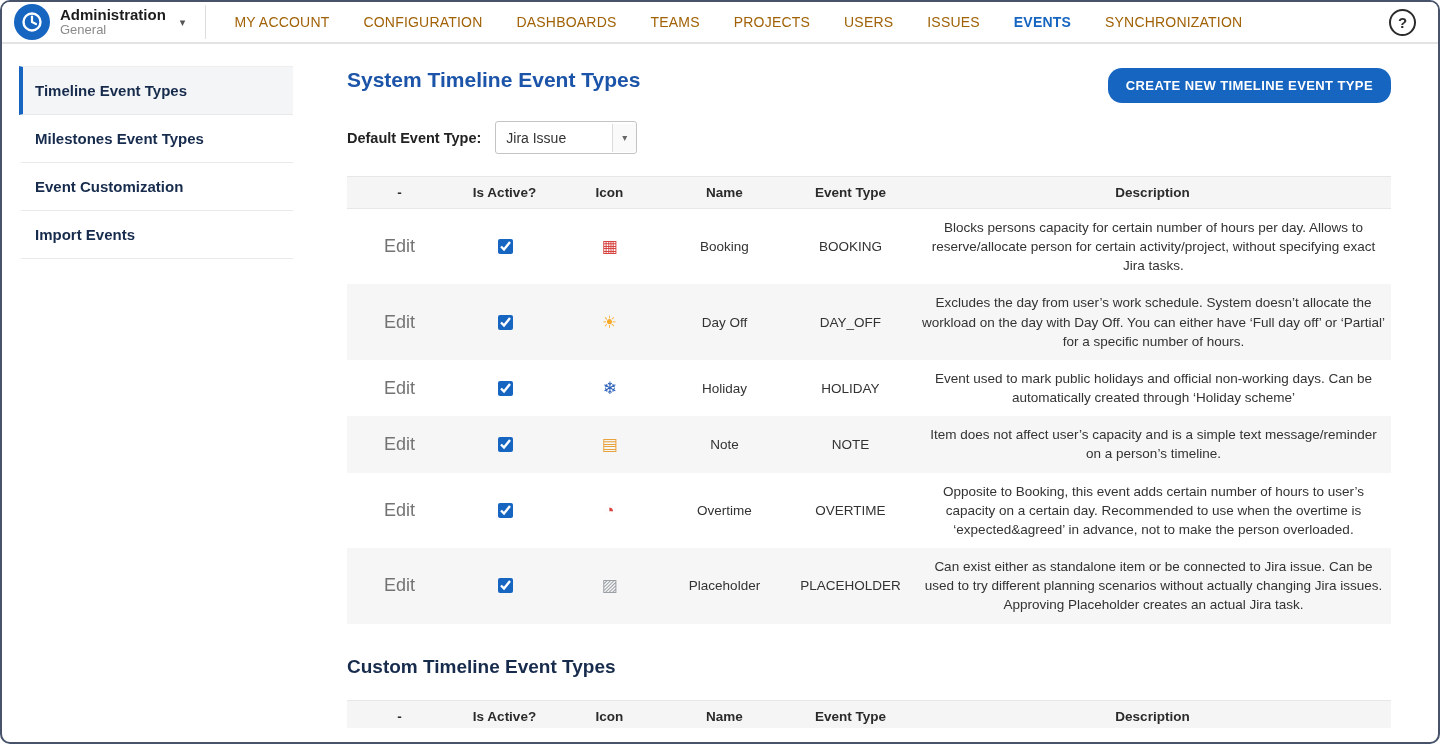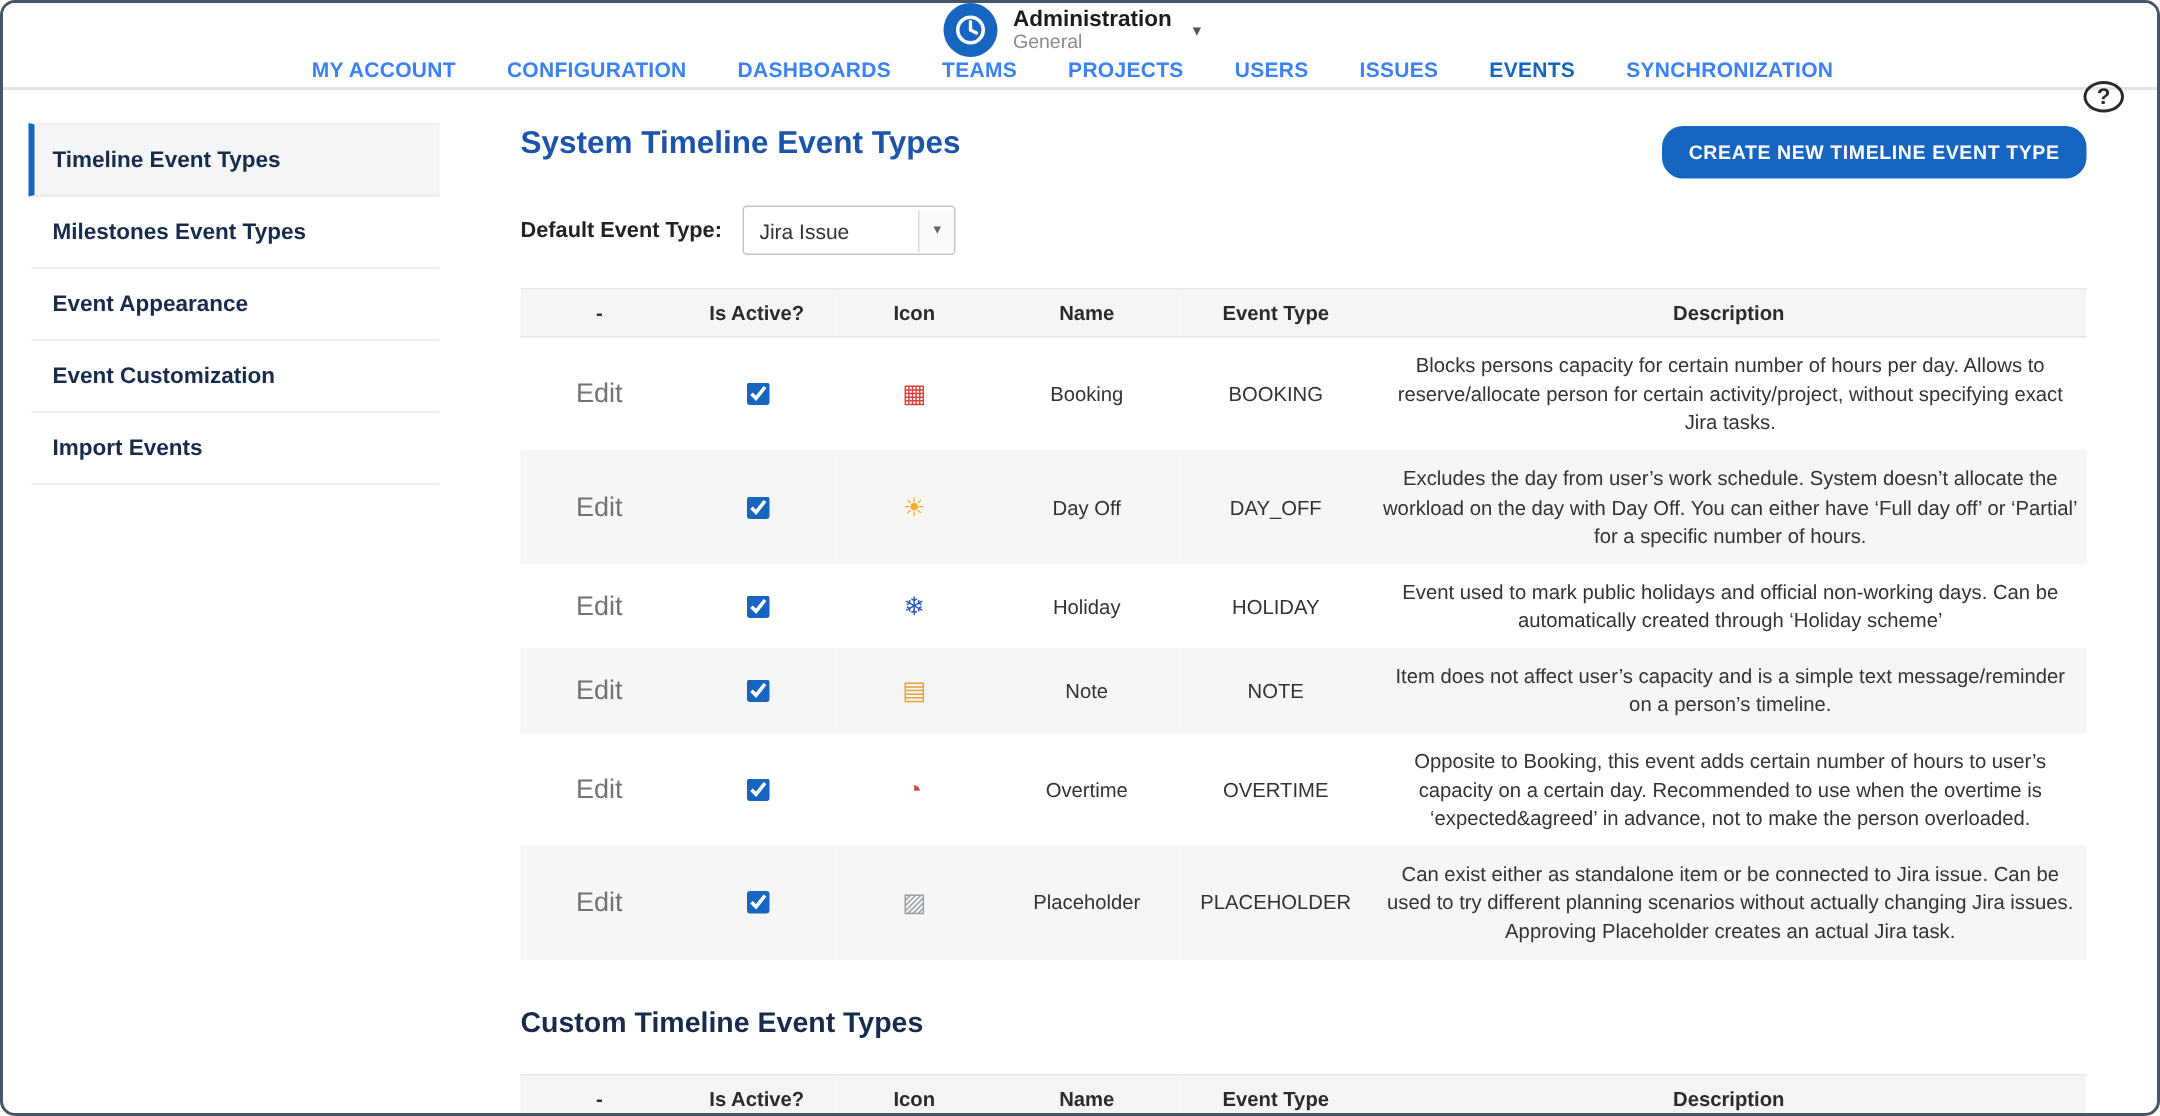--- a/index.html
+++ b/index.html
@@ -10,36 +10,36 @@
     color:#333;
   }
   .window {
     width:1440px; height:744px;
     border:2px solid #47536b; border-radius:10px;
     overflow:hidden; background:#fff;
   }
 
   
   .topbar {
-    height:58px; display:flex; align-items:center;
-    padding:0 22px 0 12px; border-bottom:2px solid #e3e3e3; background:#fff;flex-direction:column;
+    height:42px; display:flex; align-items:center;
+    padding:0 22px 0 12px; border-bottom:2px solid #e3e3e3; background:#fff;
   }
   .brand { display:flex; align-items:center; gap:10px; cursor:pointer; }
   .logo {
     width:36px; height:36px; border-radius:50%; background:#1665c1;
     display:flex; align-items:center; justify-content:center; flex-shrink:0;
   }
   .brand-text { line-height:1.15; }
   .brand-title { font-size:15px; font-weight:700; color:#1c1c1c; }
   .brand-sub { font-size:13px; color:#8a8a8a; }
   .brand-caret { color:#555; font-size:11px; margin-left:4px; }
   .topbar-divider { width:1px; height:34px; background:#ddd; margin:0 28px 0 20px; }
   .topnav { display:flex; align-items:center; gap:34px; }
   .nav-item {
-    font-size:14px; color:#3b82f6; text-decoration:none; font-weight:700;
+    font-size:14px; color:#a16207; text-decoration:none; font-weight:400;
     letter-spacing:.2px; white-space:nowrap;
   }
   .nav-item.active { color:#1665c1; font-weight:700; }
   .help {
     margin-left:auto; width:27px; height:27px; border:2px solid #2b2b2b;
     border-radius:50%; display:flex; align-items:center; justify-content:center;
     font-size:15px; font-weight:700; color:#2b2b2b; cursor:pointer;
   }
 
   
@@ -137,21 +137,20 @@
       </nav>
     <div class="help">
       <span>?</span>
     </div>
   </header>
 
   <div class="content">
     <aside class="sidebar" id="sidebar">
         <div class="sb-item active">Timeline Event Types</div>
         <div class="sb-item">Milestones Event Types</div>
-        <div class="sb-item">Event Appearance</div>
         <div class="sb-item">Event Customization</div>
         <div class="sb-item">Import Events</div>
       </aside>
 
     <main class="main">
       <div class="page-head">
         <h1 class="page-title">System Timeline Event Types</h1>
         <button class="create-btn">CREATE NEW TIMELINE EVENT TYPE</button>
       </div>
 

